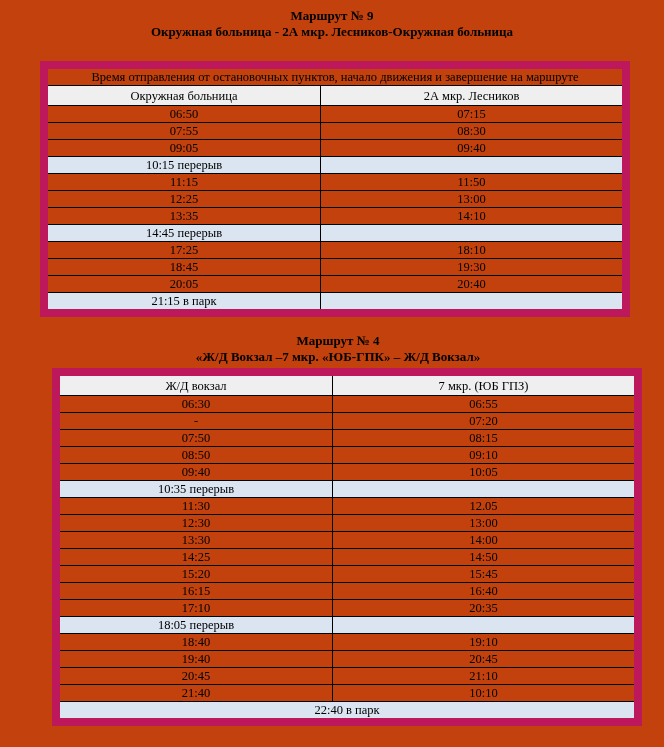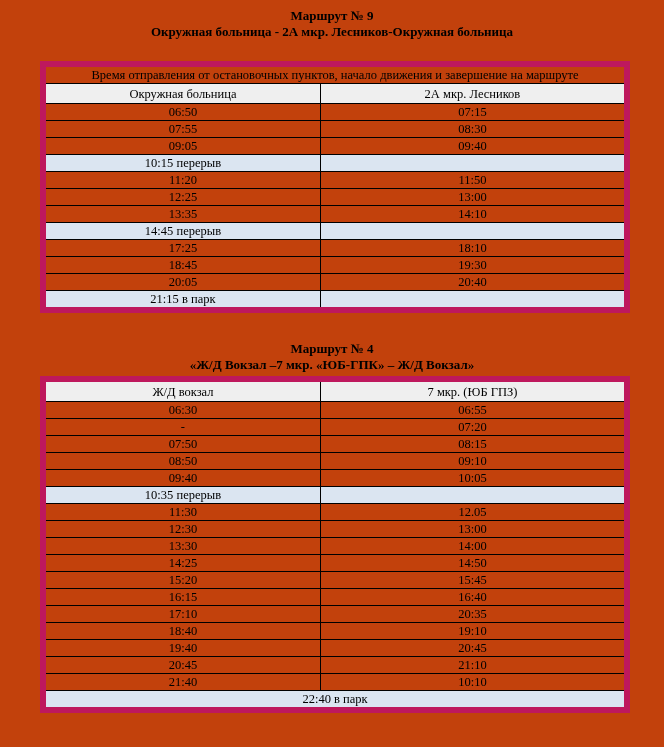--- a/index.html
+++ b/index.html
@@ -23,24 +23,24 @@
     font-weight: bold;
     font-size: 13px;
     line-height: 16px;
     white-space: nowrap;
   }
   table.schedule {
     border-collapse: collapse;
     width: 590px;
     margin-left: 40px;
     margin-top: 21px;
-    border: 6px solid #be185d;
+    border: 8px solid #be185d;
     table-layout: fixed;
   }
-  .route-2 { margin-top: 28px; }
+  .route-2 { margin-top: 16px; padding-left: 12px; }
   .route-2 table.schedule { margin-top: 3px; }
   col.col-left  { width: 47.5%; }
   col.col-right { width: 52.5%; }
   table.schedule td {
     border: 1px solid #000;
     font-size: 12.5px;
     line-height: 14px;
     height: 13px;
     padding: 1px 4px;
     text-align: center;
@@ -92,21 +92,21 @@
           </tr>
           <tr>
             <td>09:05</td>
             <td>09:40</td>
           </tr>
           <tr class="break-row">
             <td>10:15 перерыв</td>
             <td></td>
           </tr>
           <tr>
-            <td>11:20</td>
+            <td>11:15</td>
             <td>11:50</td>
           </tr>
           <tr>
             <td>12:25</td>
             <td>13:00</td>
           </tr>
           <tr>
             <td>13:35</td>
             <td>14:10</td>
           </tr>
@@ -192,20 +192,24 @@
             <td>15:45</td>
           </tr>
           <tr>
             <td>16:15</td>
             <td>16:40</td>
           </tr>
           <tr>
             <td>17:10</td>
             <td>20:35</td>
           </tr>
+          <tr class="break-row">
+            <td>18:05 перерыв</td>
+            <td></td>
+          </tr>
           <tr>
             <td>18:40</td>
             <td>19:10</td>
           </tr>
           <tr>
             <td>19:40</td>
             <td>20:45</td>
           </tr>
           <tr>
             <td>20:45</td>

